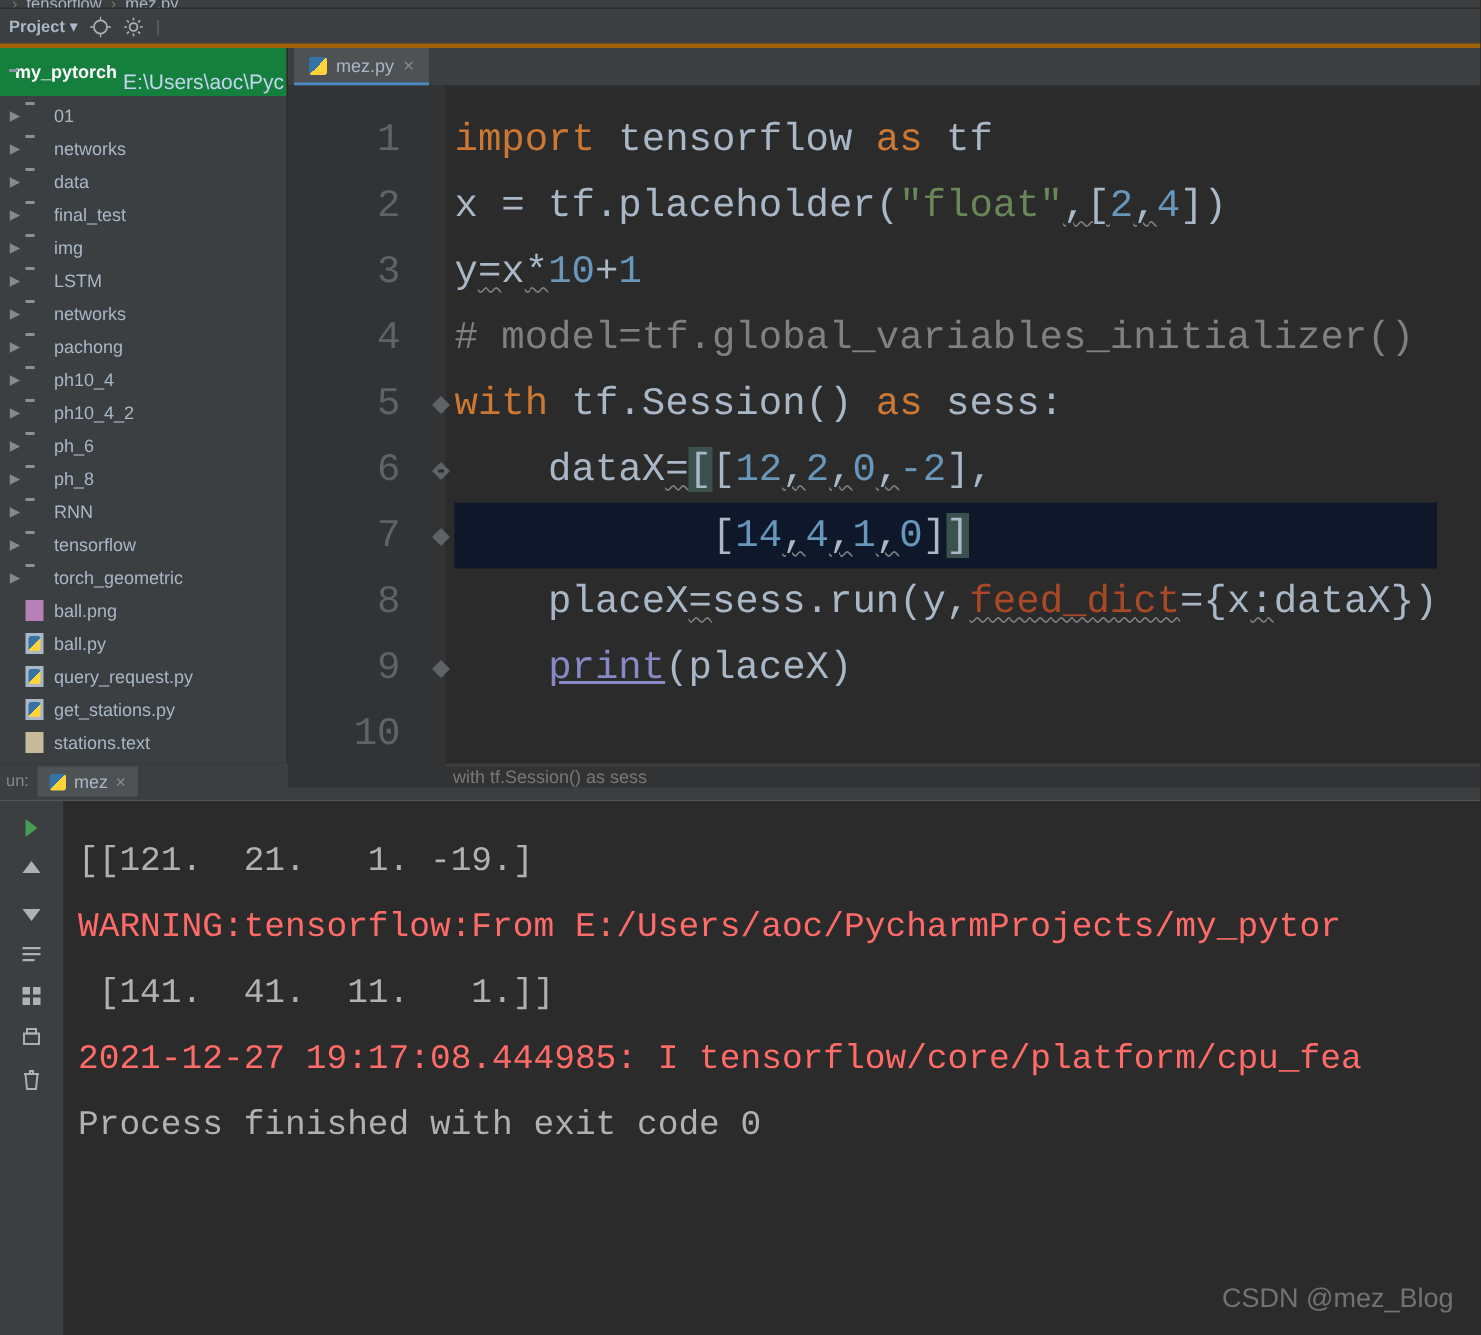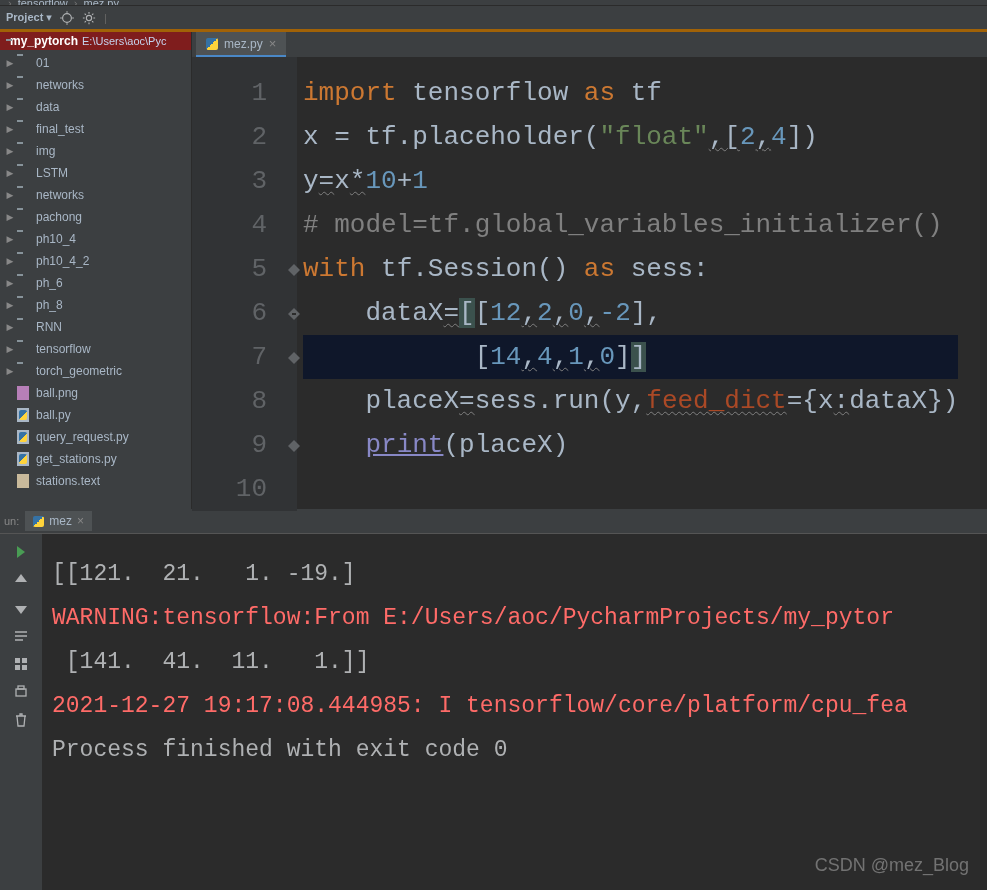--- a/index.html
+++ b/index.html
@@ -4,22 +4,22 @@
 <style>
   * { margin:0; padding:0; box-sizing:border-box; }
   body { background:#2b2b2b; color:#a9b7c6; font-family:"Segoe UI",Arial,sans-serif; font-size:12px; width:987px; height:890px; overflow:hidden; position:relative; }
   .topbar { height:6px; background:#3c3f41; border-bottom:1px solid #2b2b2b; display:flex; align-items:center; padding:0 8px; font-size:11px; gap:6px; overflow:hidden;}
   .toolbar { height:26px; background:#3c3f41; border-bottom:3px solid #a16207; display:flex; align-items:center; padding:0 6px; font-size:11px; gap:8px; }
   .tb-sep { color:#777; }
   .tb-icon { width:14px; height:14px; display:inline-block; cursor:pointer; }
 
   .main { display:flex; height:477px; }
   .sidebar { width:192px; background:#3c3f41; overflow:hidden; border-right:1px solid #2b2b2b; font-size:12px; }
-  .proj-root { background:#7f1d1d; color:#fff; padding:2px 6px; display:flex; align-items:center; gap:4px; white-space:nowrap; overflow:hidden; font-size:12px;}
-  .proj-root .path { color:#c5d4ef; font-size:11px; }
+  .proj-root { background:#15803d; color:#fff; padding:2px 6px; display:flex; align-items:center; gap:4px; white-space:nowrap; overflow:hidden; font-size:12px;}
+  .proj-root .path { color:#c5d4ef; font-size:14px;margin-top:12px; }
   .tree { padding:2px 0; }
   .tree-item { display:flex; align-items:center; gap:3px; padding:1px 0 1px 6px; white-space:nowrap; cursor:pointer; font-size:12px; height:22px;}
   .tree-item .arrow { width:8px; text-align:center; color:#888; font-size:9px; }
   .tree-item .ficon { width:16px; height:14px; display:inline-block; }
   .folder-ic { background:#87939a; width:14px; height:10px; margin-top:2px; position:relative; }
   .folder-ic::before{content:'';position:absolute;top:-2px;left:0;width:6px;height:2px;background:#87939a;}
   .file-ic { width:12px; height:14px; background:#a9b7c6; display:inline-block; position:relative; }
   .file-ic.py::after{content:'';position:absolute;inset:2px;background:linear-gradient(135deg,#3572a5 50%,#ffd43b 50%);border-radius:2px;}
   .file-ic.txt{background:#c9ba9b;}
   .file-ic.img{background:#b77fb8;}
@@ -234,20 +234,21 @@
             </div>
           <div class="fold-m" style="top:368px">
               <svg width="14" height="14">
                 <path d="M7 1 L13 7 L7 13 L1 7 Z" fill="#606366"></path>
               </svg>
             </div>
         </div>
       </div>
       <div class="code"><div><span class="k-or">import</span><span> tensorflow </span><span class="k-or">as</span><span> tf</span></div><div><span>x = tf.placeholder(</span><span class="k-str">"float"</span><span class="wavy">,[</span><span class="k-num">2</span><span class="wavy">,</span><span class="k-num">4</span><span>])</span></div><div><span>y</span><span class="wavy">=</span><span>x</span><span class="wavy">*</span><span class="k-num">10</span><span>+</span><span class="k-num">1</span></div><div><span class="k-cmt"># model=tf.global_variables_initializer()</span></div><div><span class="k-or">with</span><span> tf.Session() </span><span class="k-or">as</span><span> sess:</span></div><div><span>    dataX</span><span class="wavy">=</span><span class="hl-br">[</span><span>[</span><span class="k-num">12</span><span class="wavy">,</span><span class="k-num">2</span><span class="wavy">,</span><span class="k-num">0</span><span class="wavy">,</span><span class="k-num">-2</span><span>],</span></div><div class="cursor-line"><span>           [</span><span class="k-num">14</span><span class="wavy">,</span><span class="k-num">4</span><span class="wavy">,</span><span class="k-num">1</span><span class="wavy">,</span><span class="k-num">0</span><span>]</span><span class="hl-br">]</span></div><div><span>    placeX</span><span class="wavy">=</span><span>sess.run(y,</span><span class="wavy k-par">feed_dict</span><span>={x</span><span class="wavy">:</span><span>dataX})</span></div><div><span>    </span><span class="k-pur">print</span><span>(placeX)</span></div></div>
     </div>
+    <div class="breadcrumb">with tf.Session() as sess</div>
   </div>
 </div>
 
 <div class="run-tab-row">
   <span class="run-label">un:</span>
   <div class="run-tab">
     <span class="py-ic" style="width:11px;height:11px;display:inline-block;background:linear-gradient(135deg,#3572a5 50%,#ffd43b 50%);border-radius:2px;"></span>
     <span>mez</span>
     <span style="color:#888">×</span>
   </div>

